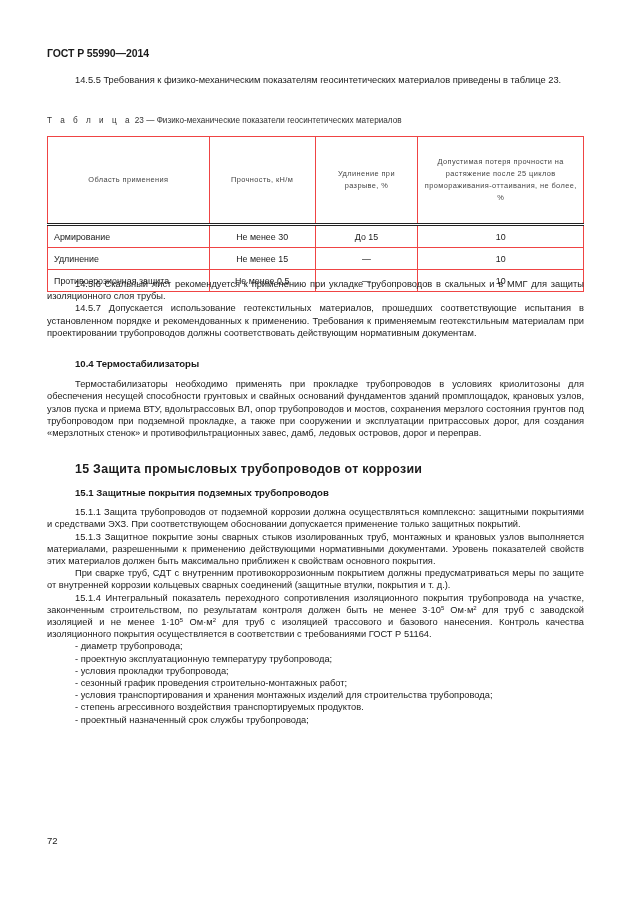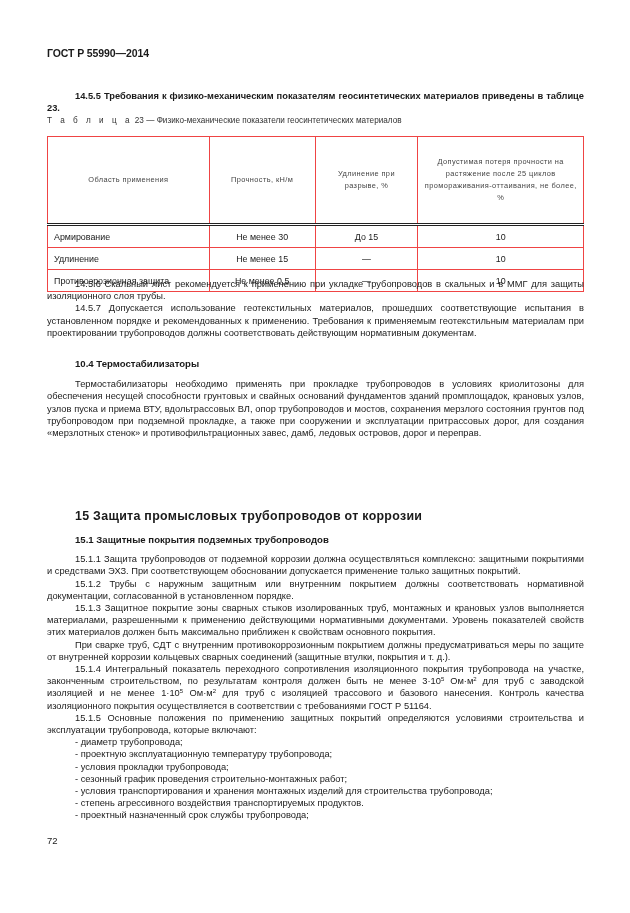--- a/index.html
+++ b/index.html
@@ -21,21 +21,21 @@
   .h1 { font-size: 12.4px; font-weight: bold; letter-spacing: 0.3px; }
   .li { font-size: 9.3px; line-height: 12.2px; padding-left: 28px; margin: 0; }
   .pn { position: absolute; left: 47px; top: 835px; font-size: 9.5px; }
   sup { font-size: 6px; vertical-align: 3px; line-height: 0; }
 </style>
 </head>
 <body>
 
 <div class="hdr">ГОСТ Р 55990—2014</div>
 
-<div class="blk" style="top:90px;font-weight:bold;">
+<div class="blk" style="top:74px;">
   <p class="p ind">14.5.5 Требования к физико-механическим показателям геосинтетических материалов приведены в таблице 23.</p>
 </div>
 
 <div class="caption">
   <span class="sp">Т а б л и ц а</span>
   <span>23 — Физико-механические показатели геосинтетических материалов</span>
 </div>
 
 <table>
   <colgroup>
@@ -77,29 +77,27 @@
 <div class="blk" style="top:278px;">
   <p class="p ind">14.5.6 Скальный лист рекомендуется к применению при укладке трубопроводов в скальных и в ММГ для защиты изоляционного слоя трубы.</p>
   <p class="p ind">14.5.7 Допускается использование геотекстильных материалов, прошедших соответствующие испытания в установленном порядке и рекомендованных к применению. Требования к применяемым геотекстильным материалам при проектировании трубопроводов должны соответствовать действующим нормативным документам.</p>
 </div>
 
 <div class="blk" style="top:358px;">
   <p class="p ind h2" style="margin-bottom:8px;">10.4 Термостабилизаторы</p>
   <p class="p ind">Термостабилизаторы необходимо применять при прокладке трубопроводов в условиях криолитозоны для обеспечения несущей способности грунтовых и свайных оснований фундаментов зданий промплощадок, крановых узлов, узлов пуска и приема ВТУ, вдольтрассовых ВЛ, опор трубопроводов и мостов, сохранения мерзлого состояния грунтов под трубопроводом при подземной прокладке, а также при сооружении и эксплуатации притрассовых дорог, для создания «мерзлотных стенок» и противофильтрационных завес, дамб, ледовых островов, дорог и переправ.</p>
 </div>
 
-<div class="blk" style="top:462px;margin-top:47px;">
+<div class="blk" style="top:462px;">
   <p class="p ind h1" style="margin-bottom:10px;line-height:15px;">15 Защита промысловых трубопроводов от коррозии</p>
   <p class="p ind h2" style="margin-bottom:7px;">15.1 Защитные покрытия подземных трубопроводов</p>
   <p class="p ind">15.1.1 Защита трубопроводов от подземной коррозии должна осуществляться комплексно: защитными покрытиями и средствами ЭХЗ. При соответствующем обосновании допускается применение только защитных покрытий.</p>
-  <p class="p ind">15.1.2 Трубы с наружным защитным или внутренним покрытием должны соответствовать нормативной документации, согласованной в установленном порядке.</p>
   <p class="p ind">15.1.3 Защитное покрытие зоны сварных стыков изолированных труб, монтажных и крановых узлов выполняется материалами, разрешенными к применению действующими нормативными документами. Уровень показателей свойств этих материалов должен быть максимально приближен к свойствам основного покрытия.</p>
   <p class="p ind">При сварке труб, СДТ с внутренним противокоррозионным покрытием должны предусматриваться меры по защите от внутренней коррозии кольцевых сварных соединений (защитные втулки, покрытия и т. д.).</p>
   <p class="p ind"><span>15.1.4 Интегральный показатель переходного сопротивления изоляционного покрытия трубопровода на участке, законченным строительством, по результатам контроля должен быть не менее 3·10</span><sup>5</sup><span> Ом·м</span><sup>2</sup><span> для труб с заводской изоляцией и не менее 1·10</span><sup>5</sup><span> Ом·м</span><sup>2</sup><span> для труб с изоляцией трассового и базового нанесения. Контроль качества изоляционного покрытия осуществляется в соответствии с требованиями ГОСТ Р 51164.</span></p>
-  <p class="p ind">15.1.5 Основные положения по применению защитных покрытий определяются условиями строительства и эксплуатации трубопровода, которые включают:</p>
   <p class="li">- диаметр трубопровода;</p>
   <p class="li">- проектную эксплуатационную температуру трубопровода;</p>
   <p class="li">- условия прокладки трубопровода;</p>
   <p class="li">- сезонный график проведения строительно-монтажных работ;</p>
   <p class="li">- условия транспортирования и хранения монтажных изделий для строительства трубопровода;</p>
   <p class="li">- степень агрессивного воздействия транспортируемых продуктов.</p>
   <p class="li">- проектный назначенный срок службы трубопровода;</p>
 </div>
 
 <div class="pn">72</div>

